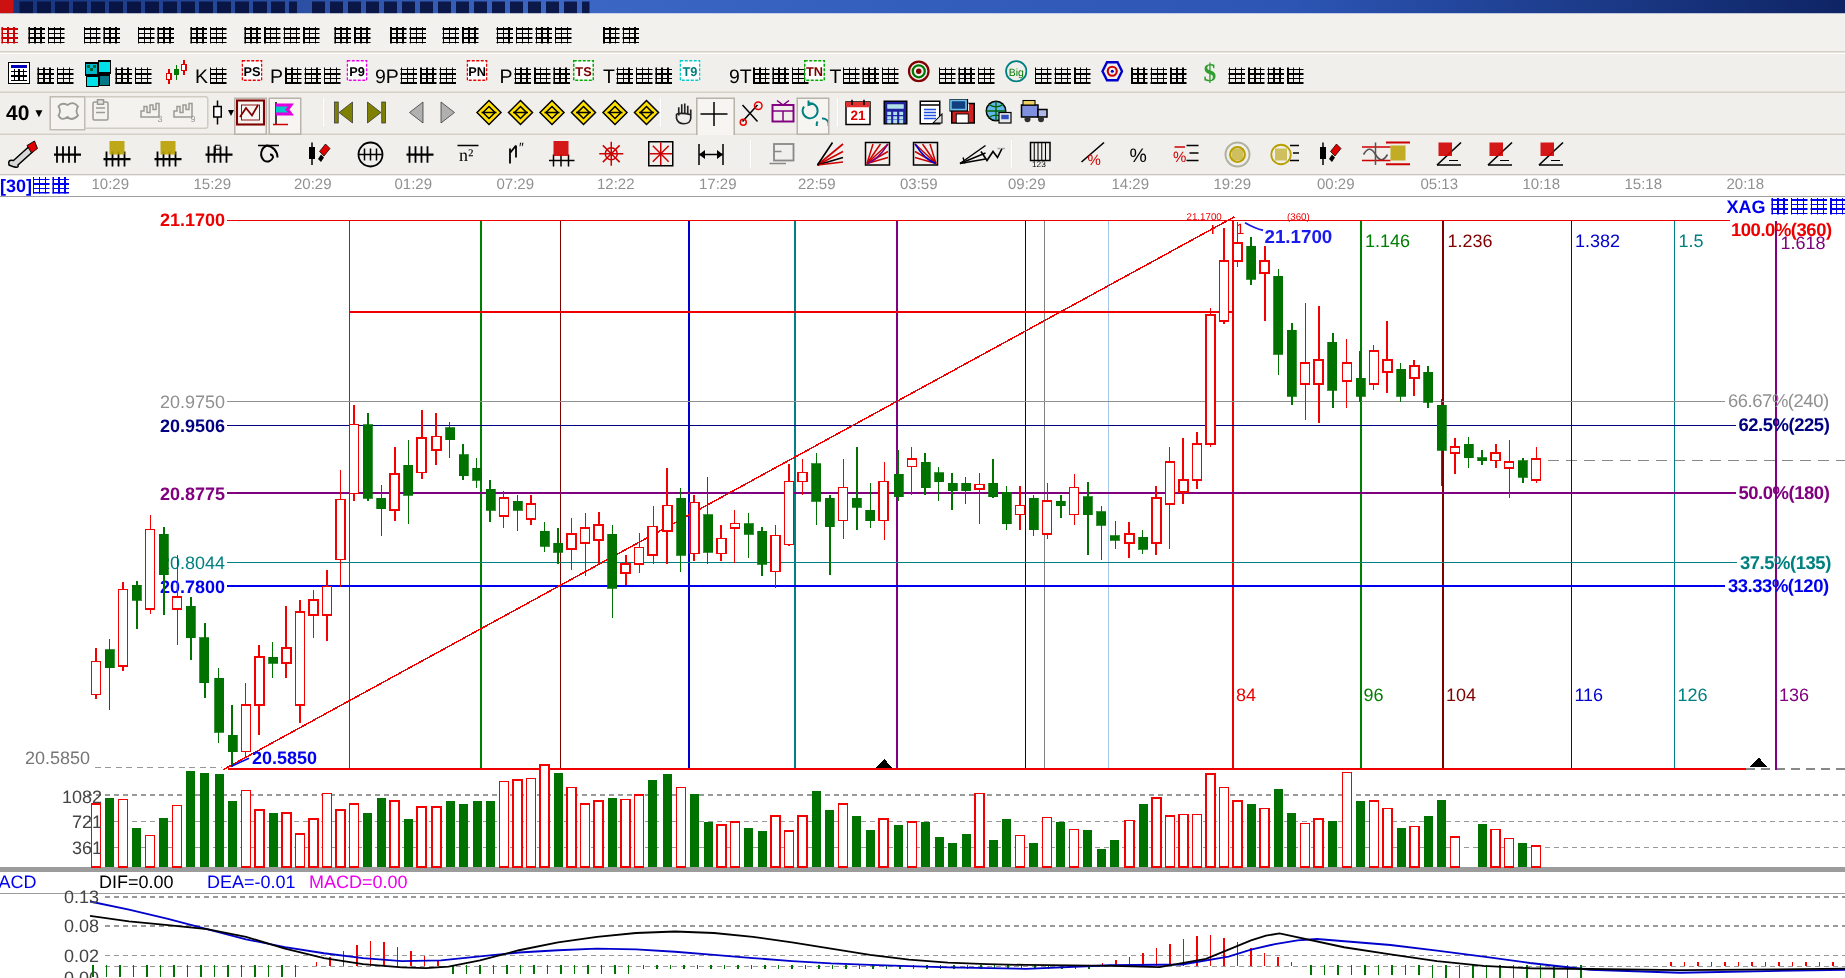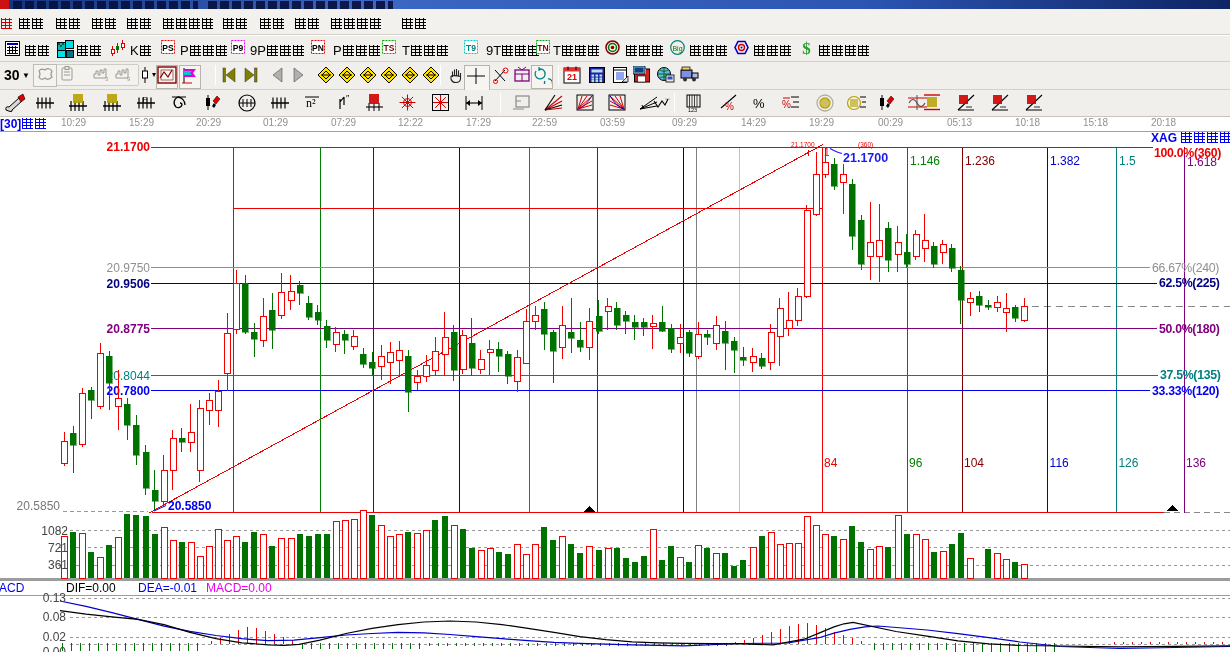--- a/index.html
+++ b/index.html
@@ -90,21 +90,21 @@
 <div class="tbi" style="left:311px"><svg width="14" height="14" viewBox="0 0 14 14">
         <rect x="0.5" y="0.5" width="13" height="13" fill="#fff" stroke="#e00" stroke-dasharray="2 1"></rect>
         <text x="7" y="10.5" text-anchor="middle" font-family="Liberation Sans" font-size="8.5" font-weight="bold" fill="#000">PN</text>
       </svg></div>
     <div class="tbt" style="left:333px">P<i class="cj"></i><i class="cj"></i><i class="cj"></i></div>
 <div class="tbi" style="left:382px"><svg width="14" height="14" viewBox="0 0 14 14">
         <rect x="0.5" y="0.5" width="13" height="13" fill="#fff" stroke="#0a0" stroke-dasharray="2 1"></rect>
         <text x="7" y="10.5" text-anchor="middle" font-family="Liberation Sans" font-size="8.5" font-weight="bold" fill="#800000">TS</text>
       </svg></div>
     <div class="tbt" style="left:402px">T<i class="cj"></i><i class="cj"></i><i class="cj"></i></div>
-<div class="tbi" style="left:464px"><svg width="14" height="14" viewBox="0 0 14 14">
+<div class="tbi" style="left:453px"><svg width="14" height="14" viewBox="0 0 14 14">
         <rect x="0.5" y="0.5" width="13" height="13" fill="#fff" stroke="#0cc" stroke-dasharray="2 1"></rect>
         <text x="7" y="10.5" text-anchor="middle" font-family="Liberation Sans" font-size="8.5" font-weight="bold" fill="#008080">T9</text>
       </svg></div>
     <div class="tbt" style="left:486px">9T<i class="cj"></i><i class="cj"></i><i class="cj"></i></div>
 <div class="tbi" style="left:536px"><svg width="14" height="14" viewBox="0 0 14 14">
         <rect x="0.5" y="0.5" width="13" height="13" fill="#fff" stroke="#0a0" stroke-dasharray="2 1"></rect>
         <text x="7" y="10.5" text-anchor="middle" font-family="Liberation Sans" font-size="8.5" font-weight="bold" fill="#800000">TN</text>
       </svg></div>
     <div class="tbt" style="left:553px">T<i class="cj"></i><i class="cj"></i><i class="cj"></i></div>
 <div class="tbi" style="left:605px"><svg width="15" height="15" viewBox="0 0 15 15">
@@ -123,21 +123,21 @@
         <circle cx="7.5" cy="7.5" r="3" fill="none" stroke="#cc0000" stroke-width="1.4"></circle>
         <circle cx="7.5" cy="7.5" r="1" fill="#0000cc"></circle>
       </svg></div>
     <div class="tbt" style="left:753px"><i class="cj"></i><i class="cj"></i><i class="cj"></i></div>
 <div class="tbi" style="left:800px"><svg width="13" height="16" viewBox="0 0 13 16">
         <text x="6.5" y="14" text-anchor="middle" font-family="Liberation Serif" font-size="17" font-weight="bold" fill="#2f9e2f">$</text>
       </svg></div>
     <div class="tbt" style="left:818px"><i class="cj"></i><i class="cj"></i><i class="cj"></i><i class="cj"></i></div>
 </div>
 <div class="tb3">
-<div class="dd">30</div>
+<div class="dd">40</div>
     <div style="position:absolute;left:22px;top:9px;font-size:8px;color:#000">▼</div>
 <div class="sunk" style="left:33px;width:106px"></div>
 <div style="position:absolute;left:33px;top:2px;width:24px;height:23px;border:1px solid #c0bcb4;background:#f5f3ef"></div>
 <div class="tbi3" style="left:37px"><svg width="17" height="16" viewBox="0 0 17 16">
         <path d="M2,5 Q4,2 8,4 Q12,1 15,5 Q13,8 15,11 Q11,15 8,12 Q4,15 2,11 Q4,8 2,5 Z" fill="none" stroke="#9a9a94" stroke-width="1.2"></path>
       </svg></div>
 <div class="tbi3" style="left:60px"><svg width="14" height="16" viewBox="0 0 14 16">
         <rect x="2" y="2" width="10" height="12" rx="1" fill="none" stroke="#9a9a94"></rect>
         <rect x="5" y="0.5" width="4" height="3" fill="#e8e6e0" stroke="#9a9a94"></rect>
         <line x1="4" y1="6" x2="10" y2="6" stroke="#9a9a94"></line>

